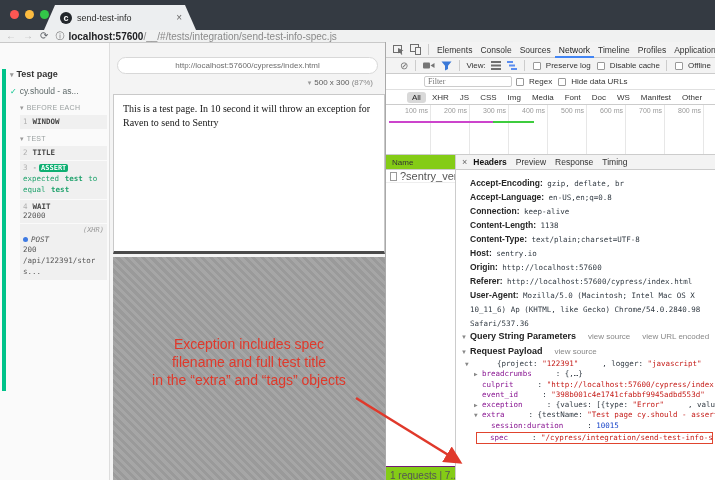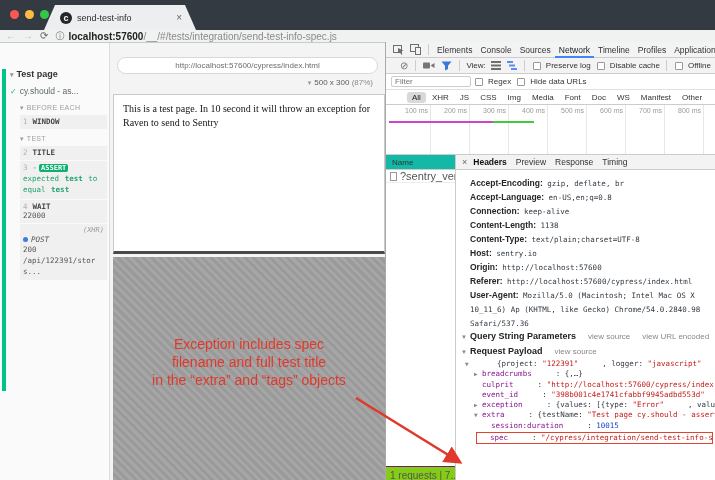--- a/index.html
+++ b/index.html
@@ -70,34 +70,34 @@
   .ic{ display:inline-flex; align-items:center; justify-content:center; margin:0 3px; }
   .vsep{ width:1px; height:11px; background:#ccc; margin:0 4px; flex:0 0 1px; }
   .dtab{ font-size:8.5px; color:#333; padding:0 4px; height:16px; line-height:16px; white-space:nowrap; }
   .dtab.active{ border-bottom:2px solid #4285f4; color:#222; }
   .dt-controls{ top:16px; height:16px; background:#f3f3f3; border-bottom:1px solid #ccc; padding:0 5px; }
   .recdot{ width:9px; height:9px; border-radius:50%; background:#e84040; }
   .blockic{ color:#757575; font-size:10px; line-height:10px; }
   .ctl-label{ font-size:8px; color:#333; margin:0 2px; white-space:nowrap; }
   .cbx{ width:8px; height:8px; background:#fff; border:1px solid #999; border-radius:1px; margin:0 3px 0 4px; flex:0 0 8px; }
   .dt-filter{ top:32px; height:16px; background:#fff; border-bottom:1px solid #e0e0e0; padding:0 5px; }
-  .filter-input{ width:80px; height:11px; font-size:8px; border:1px solid #ccc; border-radius:2px; padding:0 3px;
-    color:#333; font-family:Liberation Sans, sans-serif; }
+  .filter-input{ width:88px; height:11px; font-size:8px; border:1px solid #ccc; border-radius:2px; padding:0 3px;
+    color:#333; font-family:Liberation Serif, serif;margin-left:33px; }
   .dt-pills{ top:48px; height:15px; background:#fff; border-bottom:1px solid #ccc; padding:0 5px; }
   .pill{ font-size:8px; color:#333; padding:1px 5px; border-radius:3px; margin-right:1px; white-space:nowrap; }
   .pill.active{ background:#d9d9d9; color:#222; }
   .dt-overview{ position:absolute; top:63px; left:0; right:0; height:50px; border-bottom:1px solid #ccc; background:#fff; overflow:hidden;}
   .ruler{ display:flex; padding-left:6px; height:100%; }
   .tickcell{ width:39px; height:100%; border-right:1px solid #e7e7e7; font-size:7px; color:#9a9a9a;
     text-align:right; padding:2px 2px 0 0; flex:0 0 39px; }
   .ov-line{ position:absolute; height:2px; top:16px; }
   .ov-magenta{ left:3px; width:104px; background:#cc44cc; }
   .ov-green{ left:107px; width:41px; background:#3ecc3e; }
   .dt-tablehead{ position:absolute; top:113px; left:0; right:0; height:15px; }
-  .name-head{ position:absolute; left:0; top:0; width:70px; height:15px; background:#14b8a6; border-bottom:1px solid #ccc;
+  .name-head{ position:absolute; left:0; top:0; width:70px; height:15px; background:#84cc16; border-bottom:1px solid #ccc;
     border-right:1px solid #ccc; font-size:8px; color:#333; padding:3px 0 0 6px; }
   .detail-tabs{ position:absolute; left:70px; right:0; top:0; height:15px; background:#f3f3f3; border-bottom:1px solid #ccc;
     display:flex; align-items:center; padding-left:4px; }
   .dclose{ font-size:9px; color:#666; margin:0 6px 0 2px; }
   .dettab{ font-size:8.5px; color:#333; margin-right:9px; white-space:nowrap; }
   .dettab.active{ font-weight:bold; color:#111; }
   .dt-body{ position:absolute; top:128px; left:0; right:0; bottom:0; }
   .req-col{ position:absolute; left:0; top:0; bottom:0; width:70px; border-right:1px solid #ccc; background:#fff; }
   .req-row{ display:flex; align-items:center; height:13px; border-bottom:1px solid #eee; padding-left:4px; }
   .docic{ width:7px; height:9px; border:1px solid #9a9a9a; background:#fff; flex:0 0 7px; margin-right:3px; }

